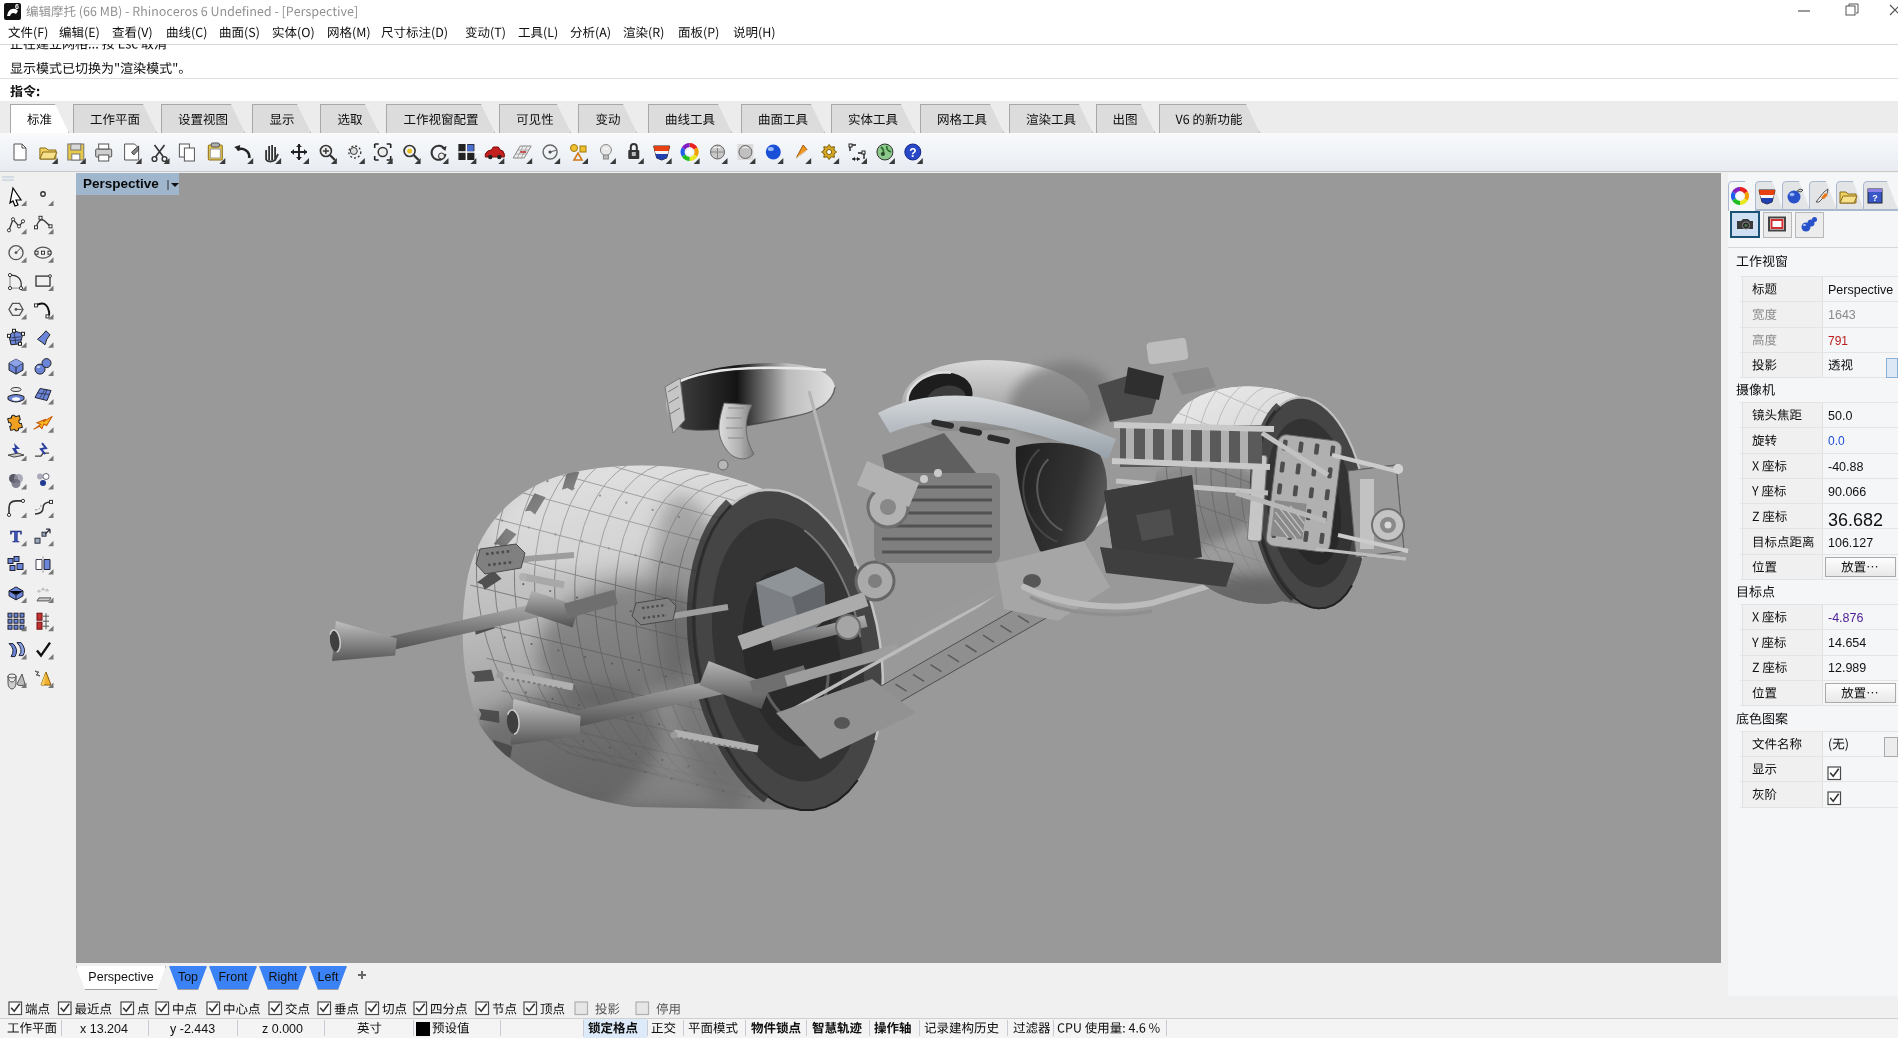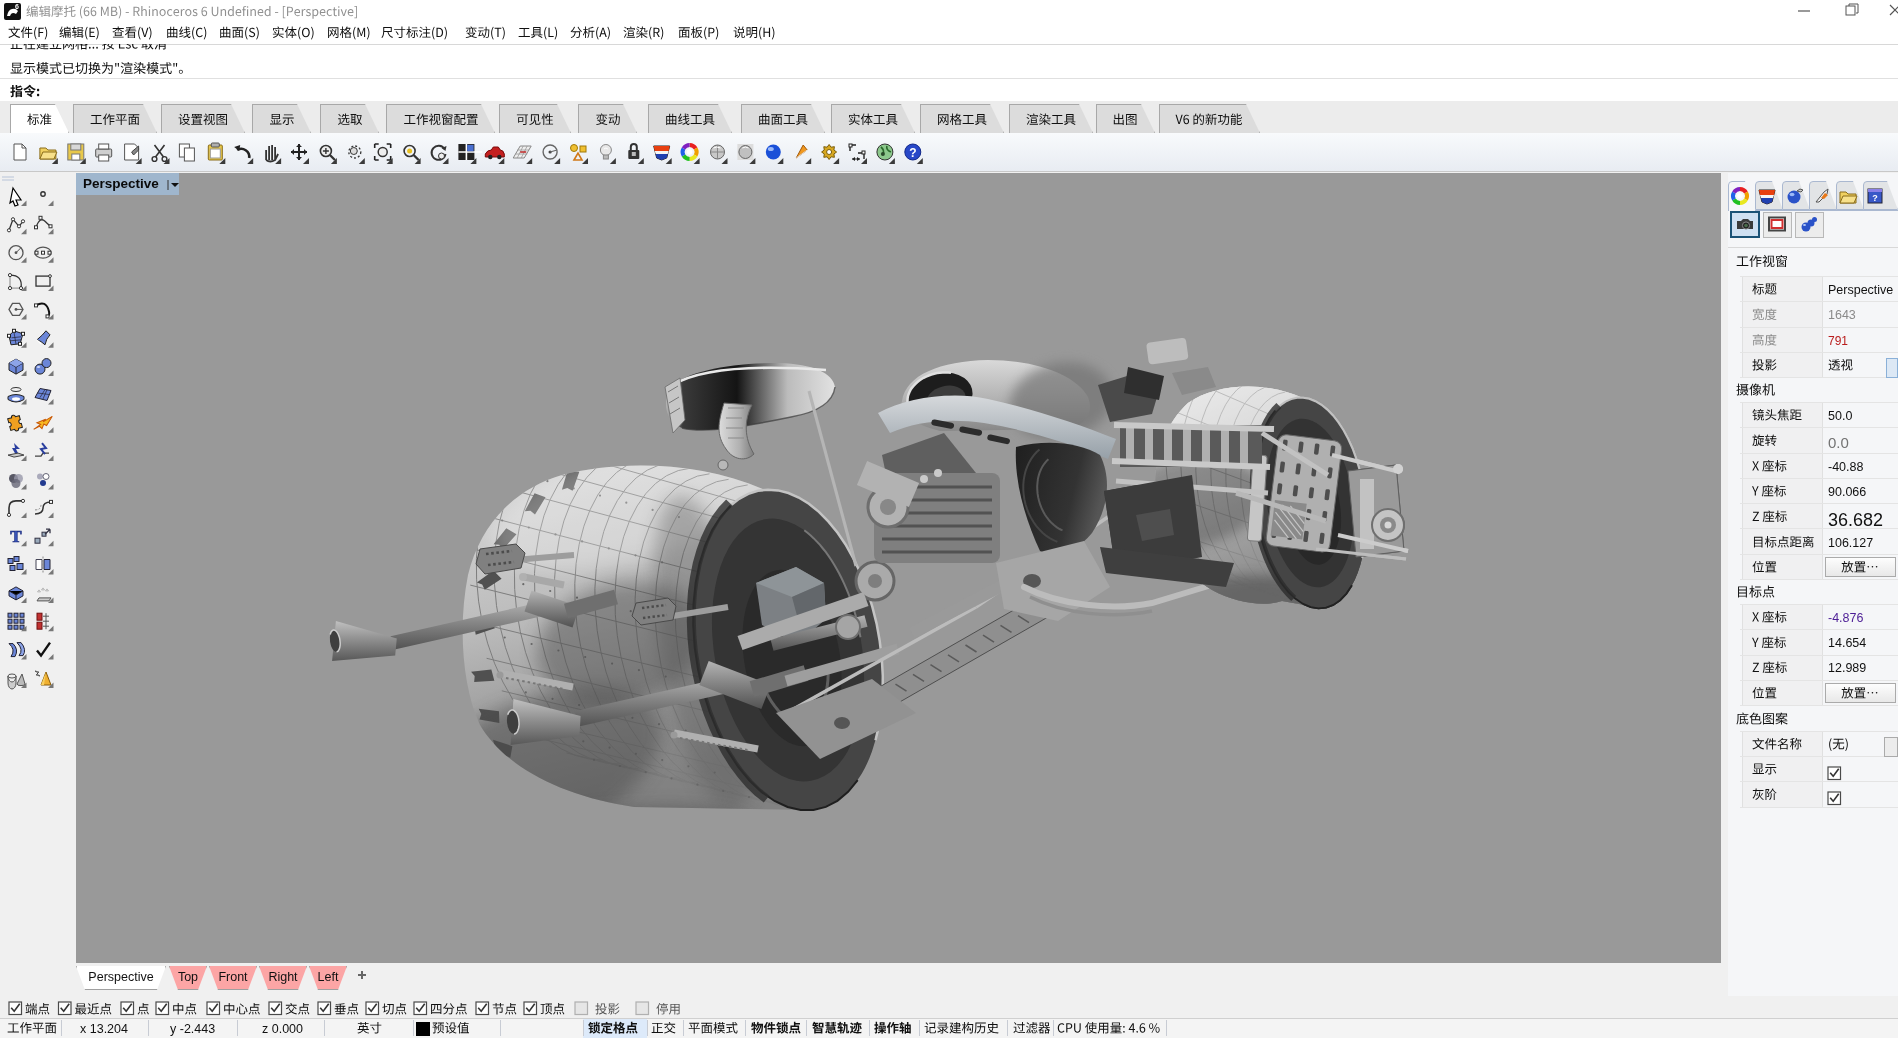--- a/index.html
+++ b/index.html
@@ -1,17 +1,17 @@
 <!DOCTYPE html>
 <html><head><meta charset="utf-8"><style>
 * {margin:0;padding:0;box-sizing:border-box}
 body {width:1898px;height:1038px;position:relative;background:#f0f0f0;font-family:"Liberation Sans",sans-serif;overflow:hidden}
 .tab {position:absolute;top:104px;height:29px;background:#dcdcdc;border:1px solid #a8a8a8;border-bottom:none;clip-path:polygon(0 0,calc(100% - 14px) 0,100% 100%,0 100%)}
 .tab.act {background:#fff;z-index:2}
-.btab {position:absolute;top:966px;height:24px;background:#fca5a5;border:1px solid #a0a0a0;border-top:none;clip-path:polygon(0 0,100% 0,calc(100% - 9px) 100%,9px 100%);font-size:12.5px;text-align:center;padding-top:4px;color:#111}
+.btab {position:absolute;top:966px;height:24px;background:#3b82f6;border:1px solid #a0a0a0;border-top:none;clip-path:polygon(0 0,100% 0,calc(100% - 9px) 100%,9px 100%);font-size:12.5px;text-align:center;padding-top:4px;color:#111}
 .btab.act {background:#fff}
 .prow {position:absolute;left:1740px;width:158px;height:1px;background:#e4e4e4}
 .ptab {position:absolute;top:181px;width:28px;height:29px;background:#e2e4e6;border:1px solid #aab8d0;clip-path:polygon(0 0,calc(100% - 11px) 0,100% 100%,0 100%);border-radius:4px 0 0 0}
 .ptab.act {background:#f5f6f8;height:30px}
 </style></head><body>
 <div style="position:absolute;left:0;top:0;width:1898px;height:23px;background:#fff"></div>
 <div style="position:absolute;left:0;top:23px;width:1898px;height:21px;background:#fff"></div>
 <div style="position:absolute;left:0;top:44px;width:1898px;height:57px;background:#fff;border-top:1px solid #d8d8d8"></div>
 <div style="position:absolute;left:0;top:78px;width:1898px;height:1px;background:#e0e0e0"></div>
 <div style="position:absolute;left:0;top:101px;width:1898px;height:32px;background:#ececec"></div>
@@ -509,21 +509,21 @@
 <div class="prow" style="top:781px"></div>
 <div class="prow" style="top:807px"></div>
 <div style="position:absolute;left:1825px;top:557px;width:71px;height:20px;background:linear-gradient(#fdfdfd,#e8e8e8);border:1px solid #aaa"></div>
 <div style="position:absolute;left:1825px;top:683px;width:71px;height:20px;background:linear-gradient(#fdfdfd,#e8e8e8);border:1px solid #aaa"></div>
 <div style="position:absolute;left:1886px;top:358px;width:12px;height:20px;background:#dce8f5;border:1px solid #8ab0d8"></div>
 <div style="position:absolute;left:1884px;top:737px;width:14px;height:20px;background:#ececec;border:1px solid #aaa"></div>
 <div style="position:absolute;left:1828px;top:282.5px;font-size:12.5px;color:#111">Perspective</div>
 <div style="position:absolute;left:1828px;top:308.0px;font-size:12.5px;color:#8a8a8a">1643</div>
 <div style="position:absolute;left:1828px;top:333.5px;font-size:12px;color:#b91c1c">791</div>
 <div style="position:absolute;left:1828px;top:408.5px;font-size:12.5px;color:#111">50.0</div>
-<div style="position:absolute;left:1828px;top:434.0px;font-size:15px;color:#737373">0.0</div>
+<div style="position:absolute;left:1828px;top:434.0px;font-size:12px;color:#1d4ed8">0.0</div>
 <div style="position:absolute;left:1828px;top:459.5px;font-size:12.5px;color:#111">-40.88</div>
 <div style="position:absolute;left:1828px;top:484.5px;font-size:12.5px;color:#111">90.066</div>
 <div style="position:absolute;left:1828px;top:510.0px;font-size:18px;color:#111">36.682</div>
 <div style="position:absolute;left:1828px;top:535.5px;font-size:12.5px;color:#111">106.127</div>
 <div style="position:absolute;left:1828px;top:610.5px;font-size:12.5px;color:#4c1d95">-4.876</div>
 <div style="position:absolute;left:1828px;top:636.0px;font-size:12.5px;color:#111">14.654</div>
 <div style="position:absolute;left:1828px;top:661.0px;font-size:12.5px;color:#111">12.989</div>
 <div style="position:absolute;left:76px;top:963px;width:1645px;height:33px;background:#f0f0f0"></div>
 <div class="btab act" style="left:76px;width:90px">Perspective</div>
 <div class="btab" style="left:169px;width:38px">Top</div>

